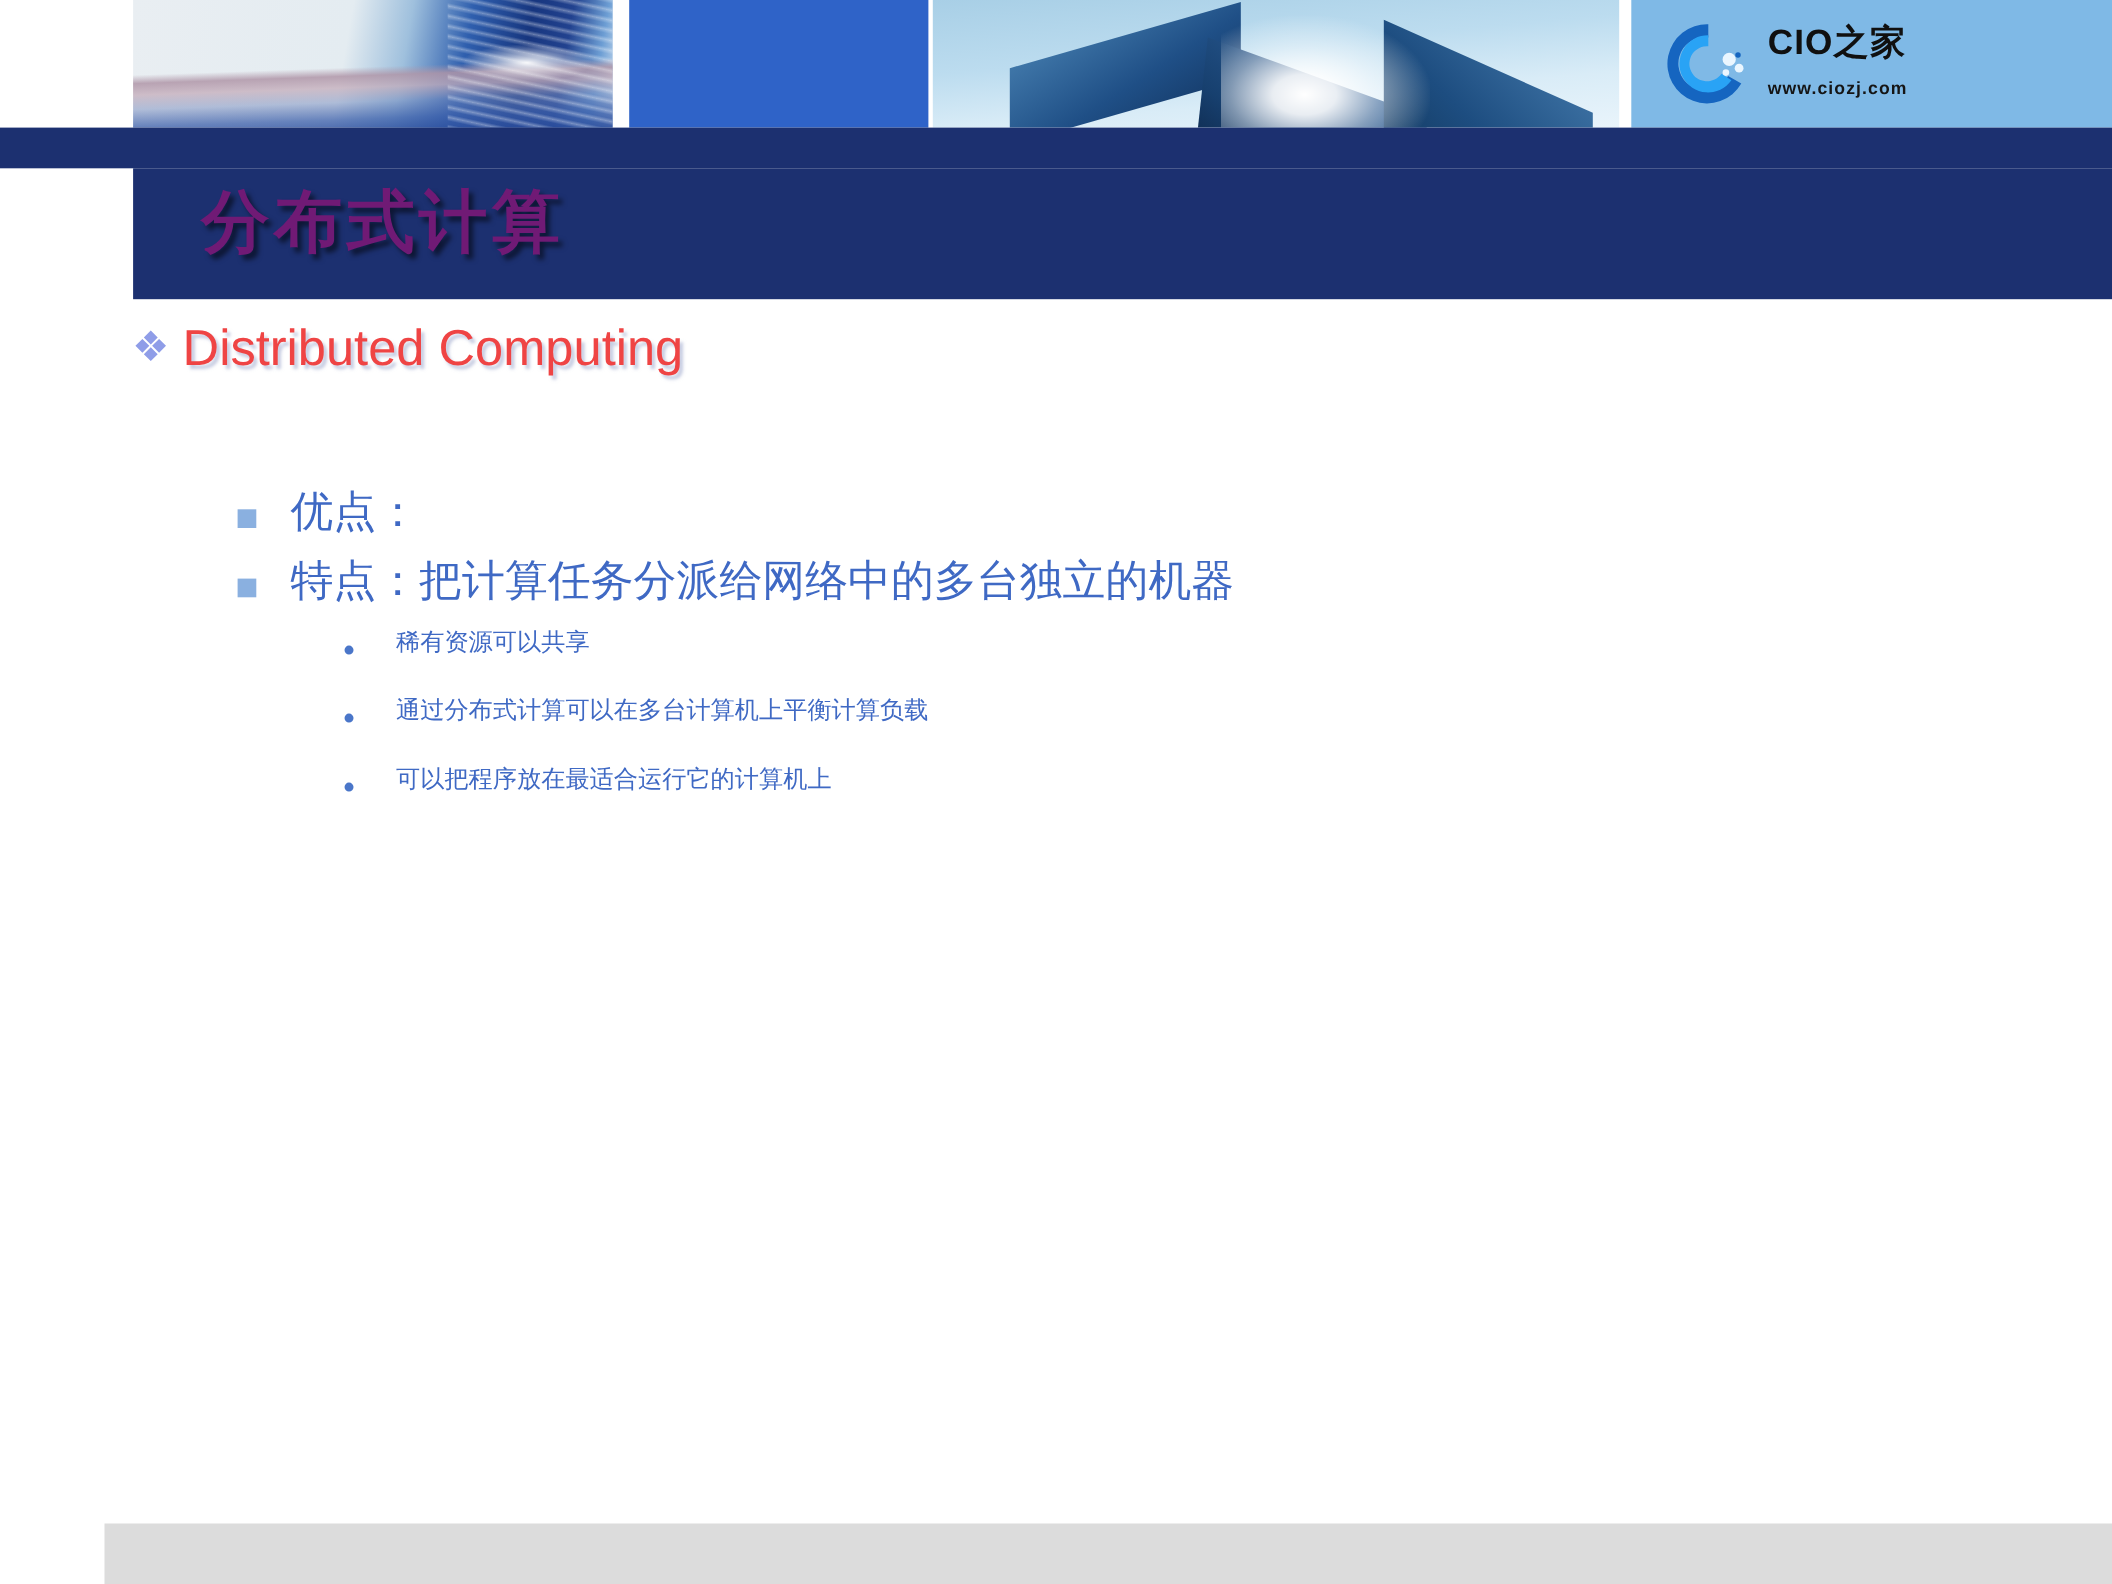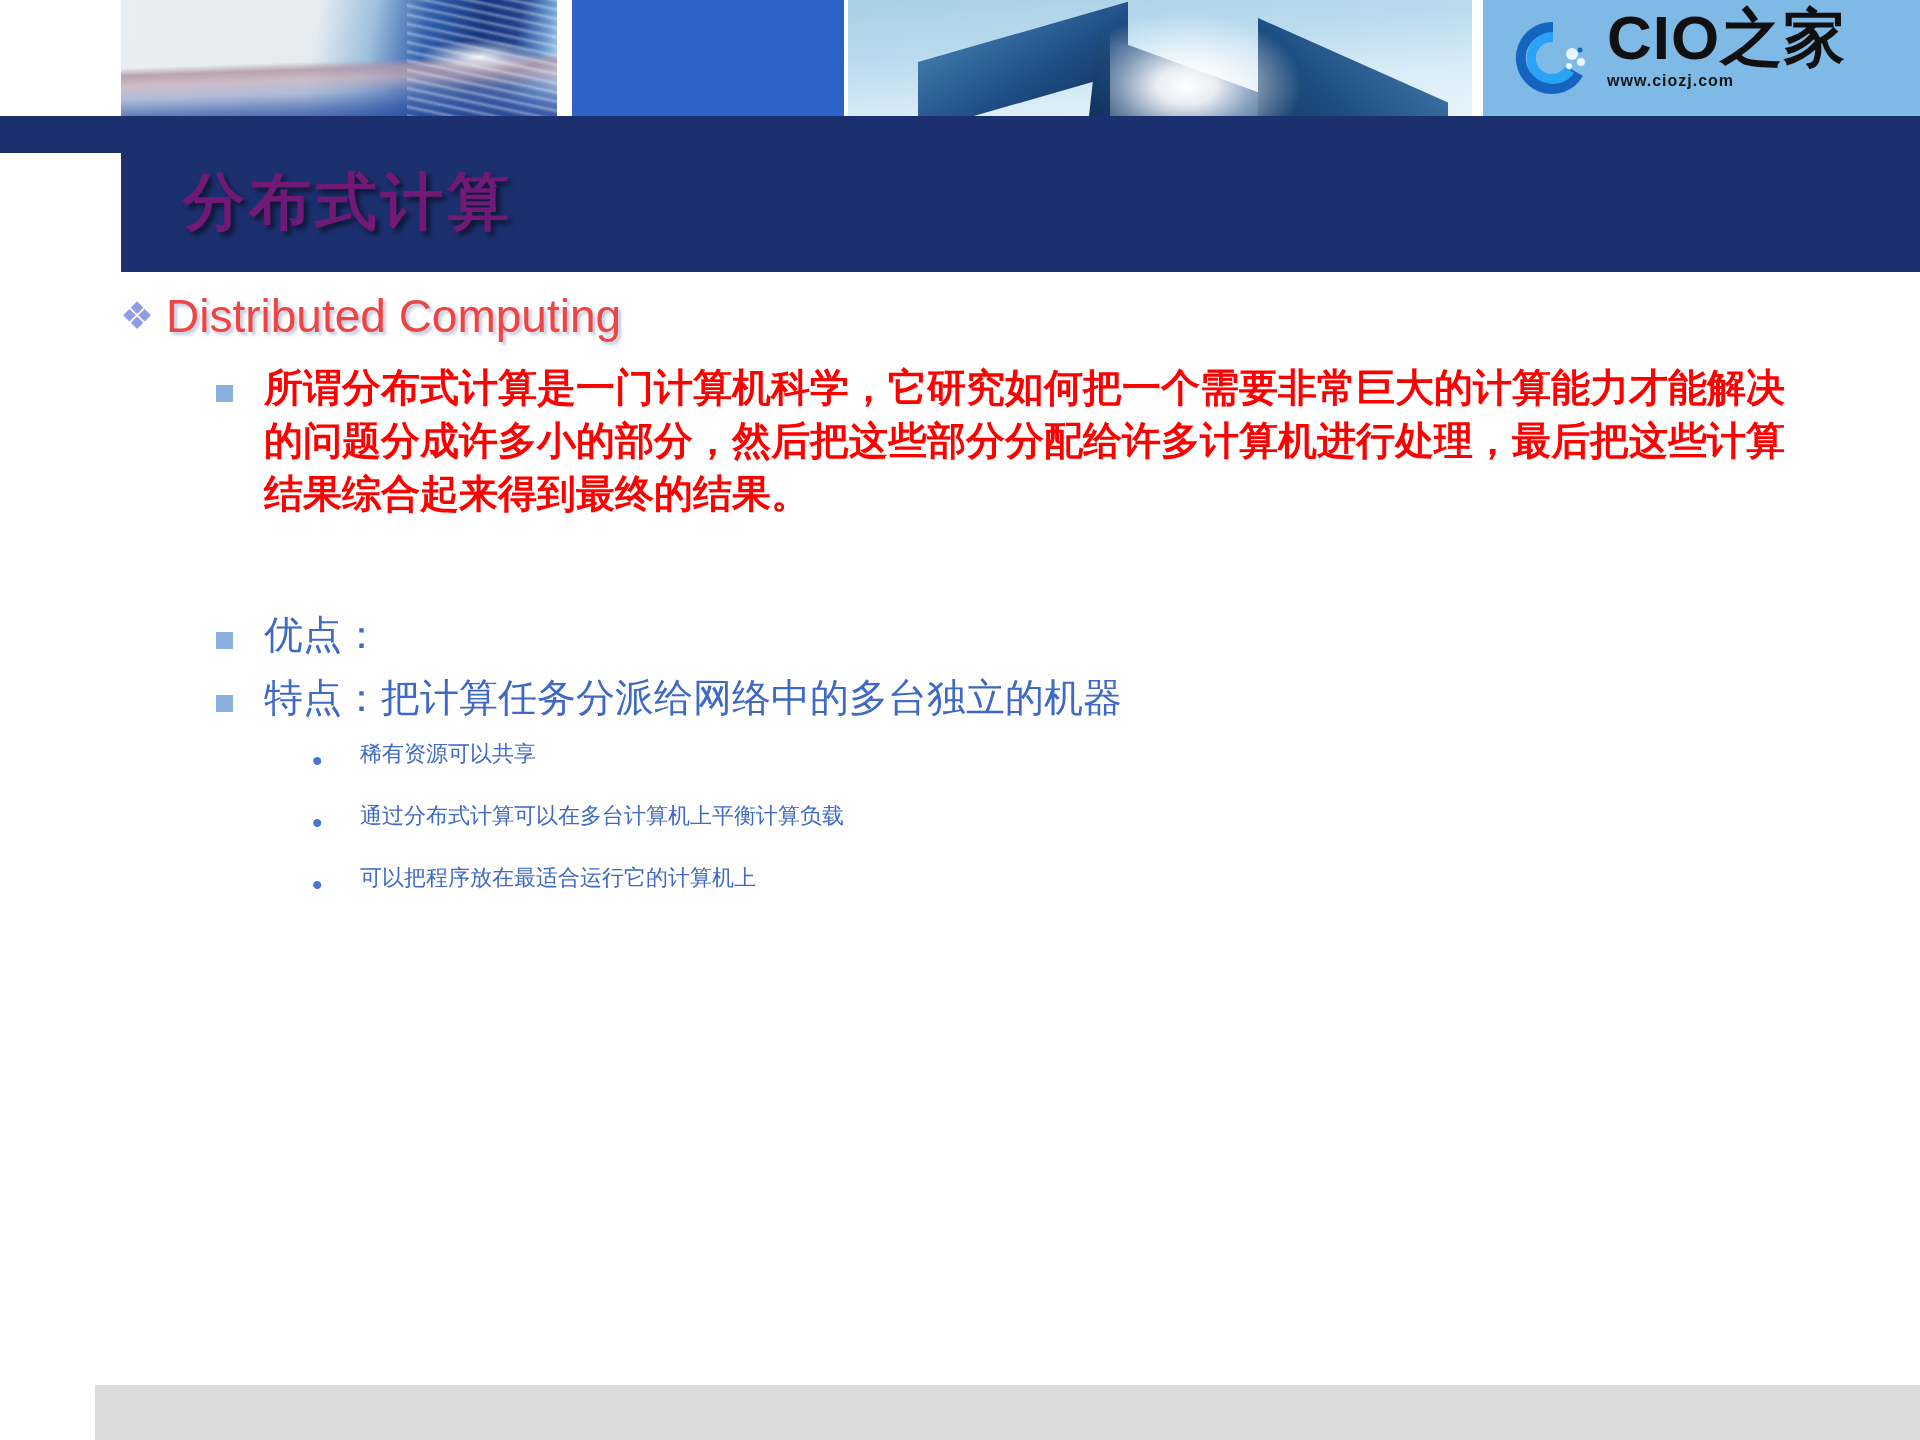--- a/index.html
+++ b/index.html
@@ -121,21 +121,21 @@
     position: absolute;
     left: 28px; top: 16px;
     width: 84px; height: 84px;
   }
   #logo-text-wrap {
     position: absolute;
     left: 124px; top: 10px;
     width: 300px;
   }
   #logo-title {
-    font-size: 62px;
+    font-size: 32px;
     font-weight: bold;
     color: #101010;
     letter-spacing: 1px;
     line-height: 56px;
     white-space: nowrap;
   }
   #logo-url {
     font-size: 16px;
     font-weight: bold;
     color: #151515;
@@ -301,26 +301,20 @@
 <div id="title-band-main"></div>
 <div id="slide-title">分布式计算</div>
 
 <div id="body-area">
 
   <div class="lvl1-row">
     <div class="lvl1-bullet">❖</div>
     <div class="lvl1-text">Distributed Computing</div>
   </div>
 
-  <div class="lvl2-row">
-    <div class="lvl2-bullet">
-        <i></i>
-      </div>
-    <div class="lvl2-text danger">所谓分布式计算是一门计算机科学，它研究如何把一个需要非常巨大的计算能力才能解决的问题分成许多小的部分，然后把这些部分分配给许多计算机进行处理，最后把这些计算结果综合起来得到最终的结果。</div>
-  </div>
 
   <div class="spacer-block"></div>
 
   <div class="lvl2-row">
     <div class="lvl2-bullet">
         <i></i>
       </div>
     <div class="lvl2-text">优点：</div>
   </div>
 

